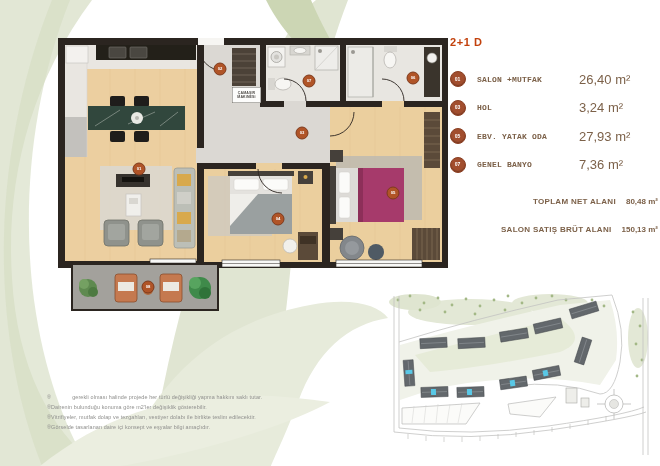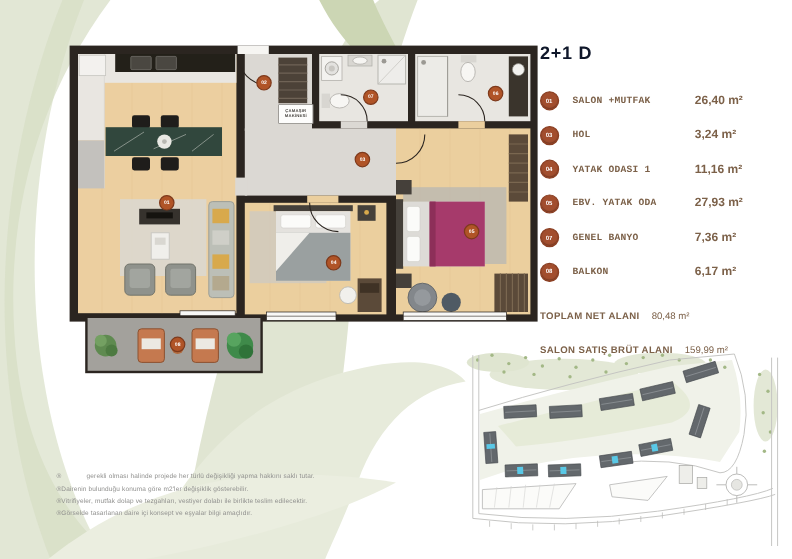--- a/index.html
+++ b/index.html
@@ -2,33 +2,33 @@
 <html><head>
 <meta charset="utf-8">
 <style>
   html,body{margin:0;padding:0;background:#fff;}
   .page{position:relative;width:660px;height:466px;background:#ffffff;overflow:hidden;
         font-family:"Liberation Sans",sans-serif;}
   .page svg{position:absolute;left:0;top:0;}
 
   
   .legend{position:absolute;left:450px;top:36px;width:208px;}
-  .legend h1{margin:0;font-size:15px;font-weight:bold;color:#0f172a;letter-spacing:.6px;}
+  .legend h1{margin:0;font-size:11px;font-weight:bold;color:#c2410c;letter-spacing:.6px;}
   .rows{margin-top:17px;}
   .row{position:relative;height:28.5px;display:flex;align-items:center;}
   .badge{width:14px;height:14px;border-radius:50%;background:#a24e2e;border:1px solid #8a3f23;
          color:#fff;display:flex;align-items:center;justify-content:center;flex:0 0 auto;
          box-shadow:inset 0 -1px 1px rgba(0,0,0,.25);}
   .badge span{display:block;font-size:10px;font-weight:bold;transform:scale(.5);}
   .lbl{margin-left:11px;font-size:8px;font-weight:bold;color:#7c6149;letter-spacing:.2px;font-family:Liberation Mono, monospace;}
-  .val{position:absolute;left:113px;font-size:10px;font-weight:bold;color:#7c6149;padding-left:16px;}
+  .val{position:absolute;left:113px;font-size:13px;font-weight:normal;color:#7c6149;padding-left:16px;}
   .totals{margin-top:8px;}
-  .trow{height:28px;display:flex;align-items:center;}
+  .trow{height:28px;display:flex;align-items:center;justify-content:flex-end;}
   .tlbl{font-size:8px;font-weight:bold;color:#7c6149;letter-spacing:.3px;}
-  .tval{font-size:8px;font-weight:normal;color:#7c6149;margin-left:10px;}
+  .tval{font-size:8px;font-weight:bold;color:#7c6149;margin-left:10px;}
 
   
   .pbadge{position:absolute;width:11px;height:11px;border-radius:50%;background:#b05427;
           border:1px solid #7e3a1c;color:#fff;display:flex;align-items:center;justify-content:center;
           transform:translate(-50%,-50%);}
   .pbadge span{display:block;font-size:10px;font-weight:bold;transform:scale(.42);}
 
   .washer{position:absolute;left:232px;top:87px;width:56px;height:30px;background:#fdfdfc;
           border:1px solid #6b6862;color:#4b4844;font-weight:bold;text-align:center;
           font-size:7px;line-height:8px;display:flex;align-items:center;justify-content:center;
@@ -369,55 +369,41 @@
     </div>
     <div class="row">
       <span class="badge">
             <span>03</span>
           </span>
       <span class="lbl">HOL</span>
       <span class="val">3,24 m²</span>
     </div>
     <div class="row">
       <span class="badge">
-            <span>04</span>
-          </span>
-      <span class="lbl">YATAK ODASI 1</span>
-      <span class="val">11,16 m²</span>
-    </div>
-    <div class="row">
-      <span class="badge">
             <span>05</span>
           </span>
       <span class="lbl">EBV. YATAK ODA</span>
       <span class="val">27,93 m²</span>
     </div>
     <div class="row">
       <span class="badge">
             <span>07</span>
           </span>
       <span class="lbl">GENEL BANYO</span>
       <span class="val">7,36 m²</span>
     </div>
-    <div class="row">
-      <span class="badge">
-            <span>08</span>
-          </span>
-      <span class="lbl">BALKON</span>
-      <span class="val">6,17 m²</span>
-    </div>
   </div>
   <div class="totals">
     <div class="trow">
       <span class="tlbl">TOPLAM NET  ALANI</span>
       <span class="tval">80,48  m²</span>
     </div>
     <div class="trow">
       <span class="tlbl">SALON SATIŞ BRÜT ALANI</span>
-      <span class="tval">159,99 m²</span>
+      <span class="tval">150,13 m²</span>
     </div>
   </div>
 </div>
 
 <div class="disclaimer">
   <div class="dline">®&nbsp;&nbsp;&nbsp;&nbsp;&nbsp;&nbsp;&nbsp;&nbsp;&nbsp;&nbsp;&nbsp;&nbsp; gerekli olması halinde projede her türlü değişikliği yapma hakkını saklı tutar.</div>
   <div class="dline">®Dairenin bulunduğu konuma göre m2'ler değişiklik gösterebilir.</div>
   <div class="dline">®Vitrifiyeler, mutfak dolap ve tezgahları, vestiyer dolabı ile birlikte teslim edilecektir.</div>
   <div class="dline">®Görselde tasarlanan daire içi konsept ve eşyalar bilgi amaçlıdır.</div>
 </div>

